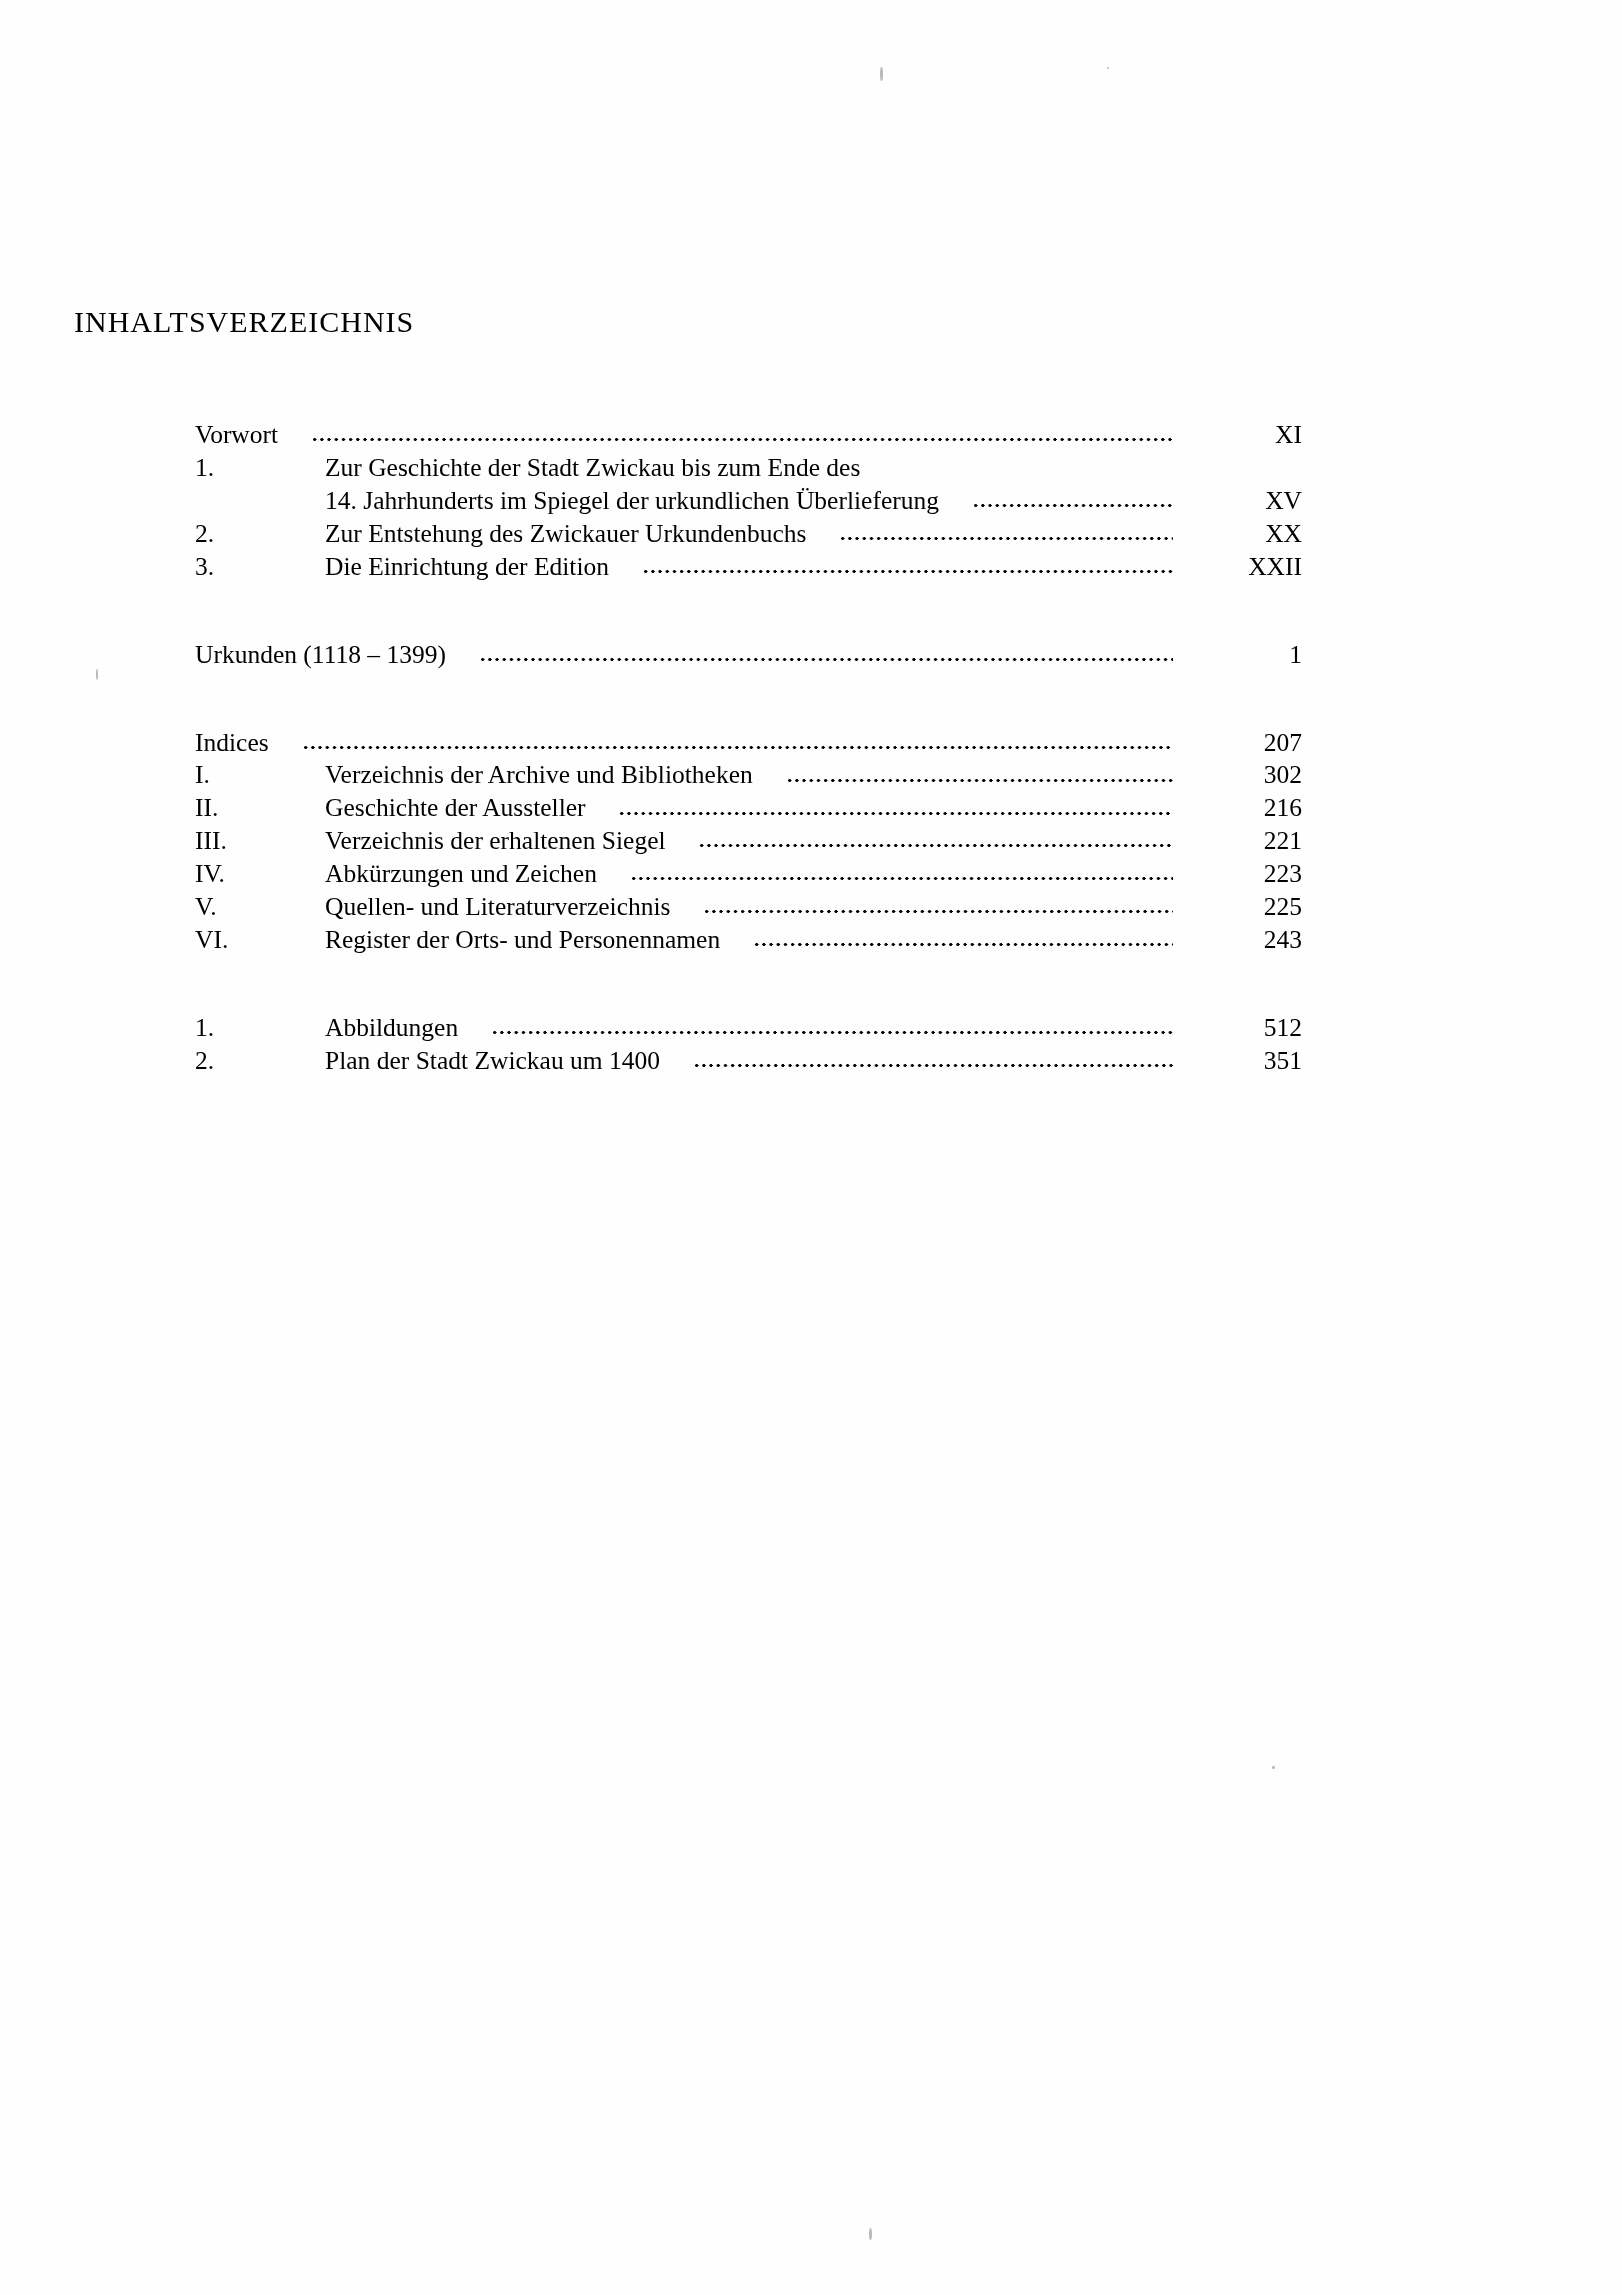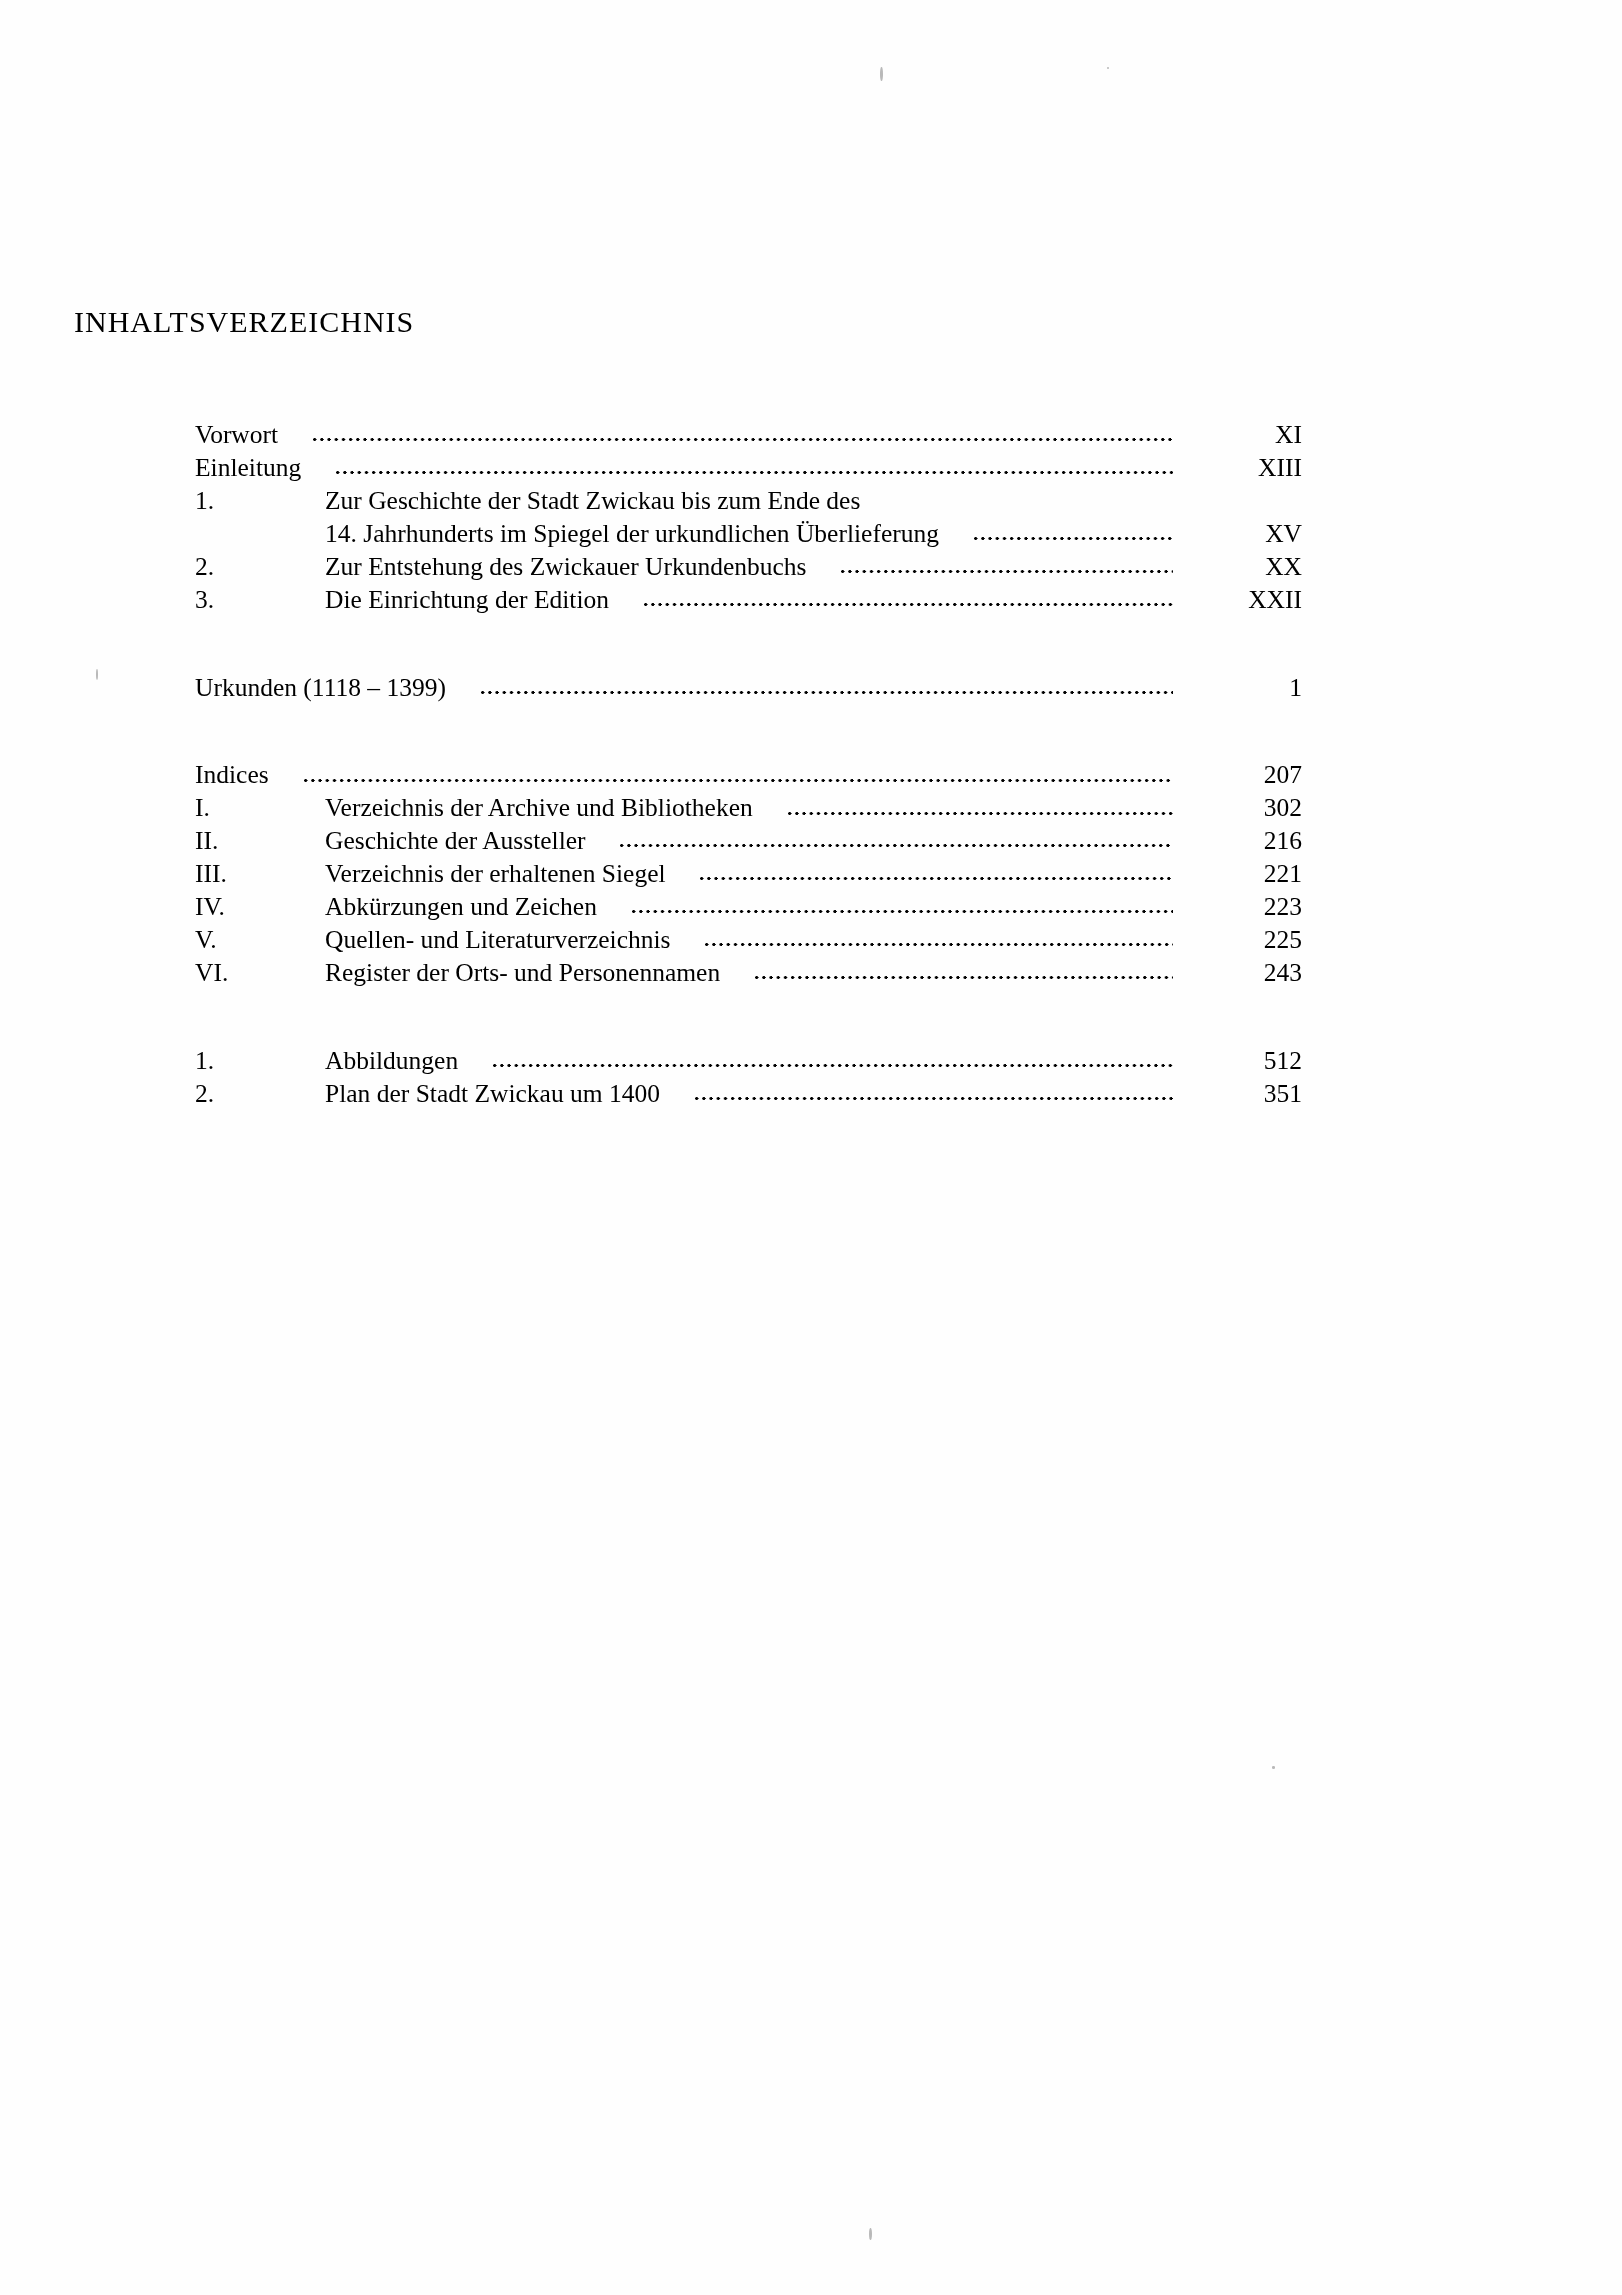--- a/index.html
+++ b/index.html
@@ -122,25 +122,20 @@
   <div class="doc-title">INHALTSVERZEICHNIS</div>
 
   <div class="toc">
 
     <div class="toc-row tight">
       <span class="label">Vorwort</span>
       <span class="leader"></span>
       <span class="pageno">XI</span>
     </div>
 
-    <div class="toc-row tight">
-      <span class="label">Einleitung</span>
-      <span class="leader"></span>
-      <span class="pageno">XIII</span>
-    </div>
 
     <div class="toc-row tight">
       <span class="num">1.</span>
       <span class="label">Zur Geschichte der Stadt Zwickau bis zum Ende des</span>
       <span class="leader none"></span>
       <span class="pageno"></span>
     </div>
 
     <div class="toc-row tight">
       <span class="num empty"></span>

